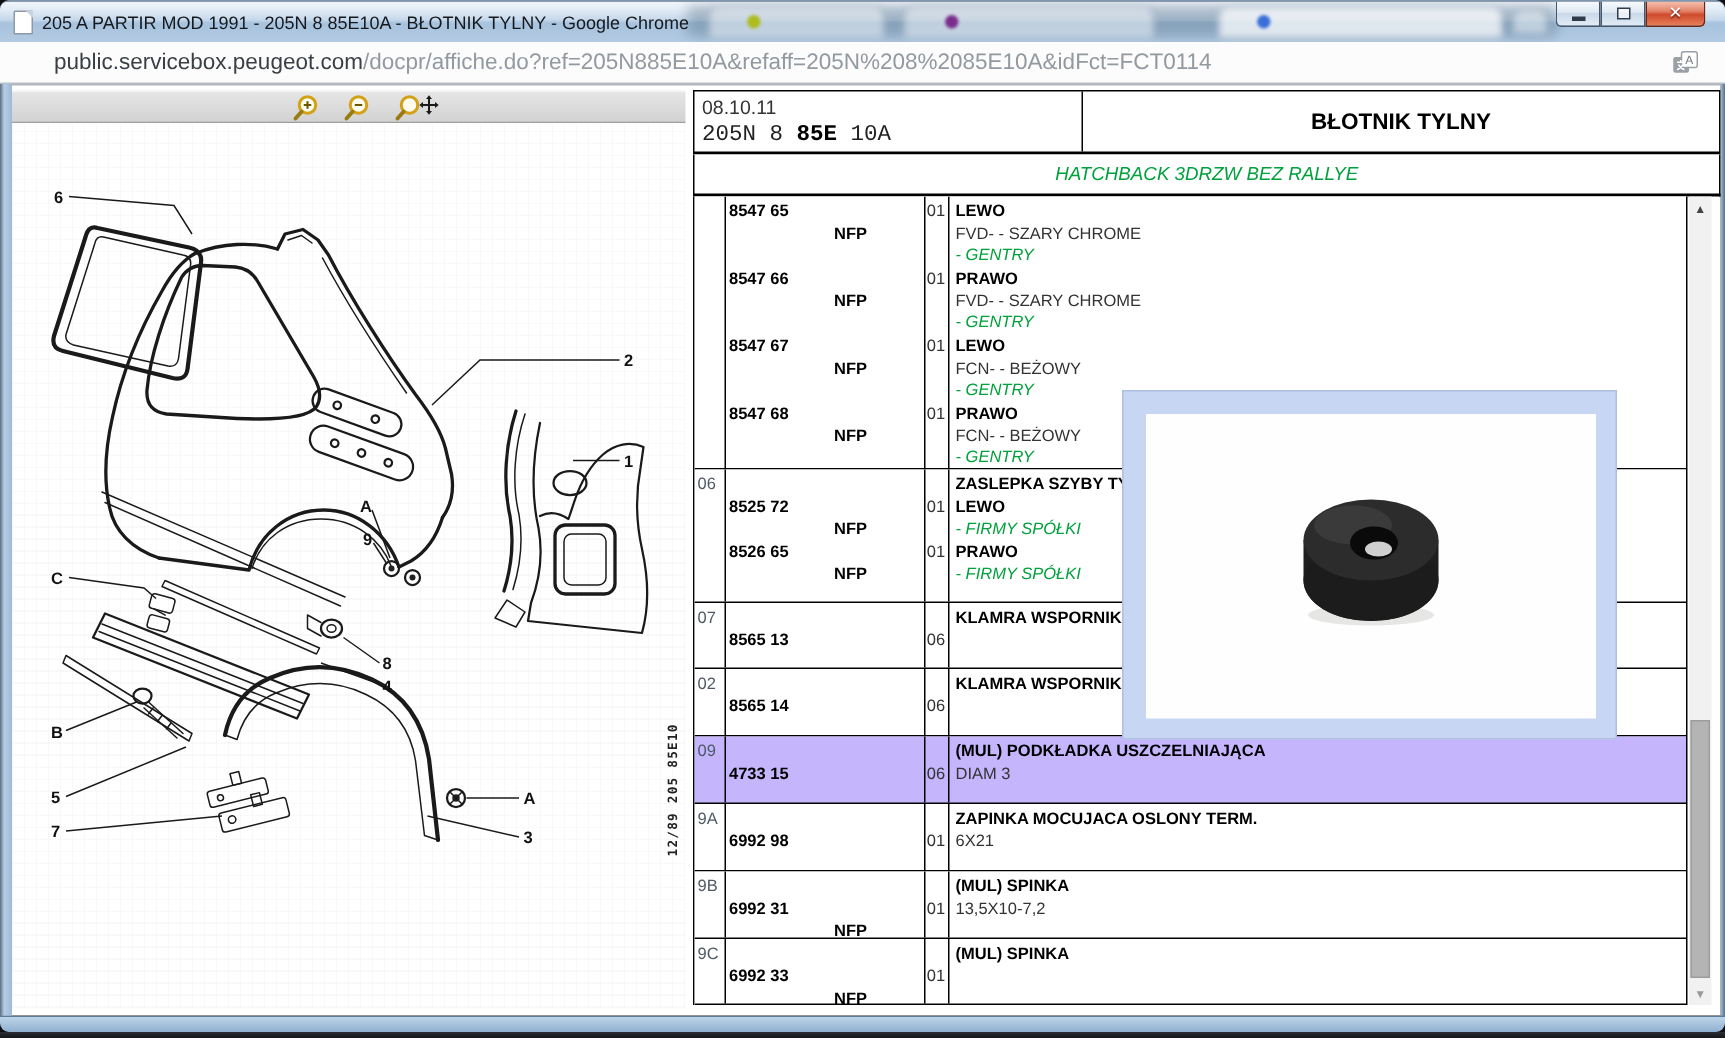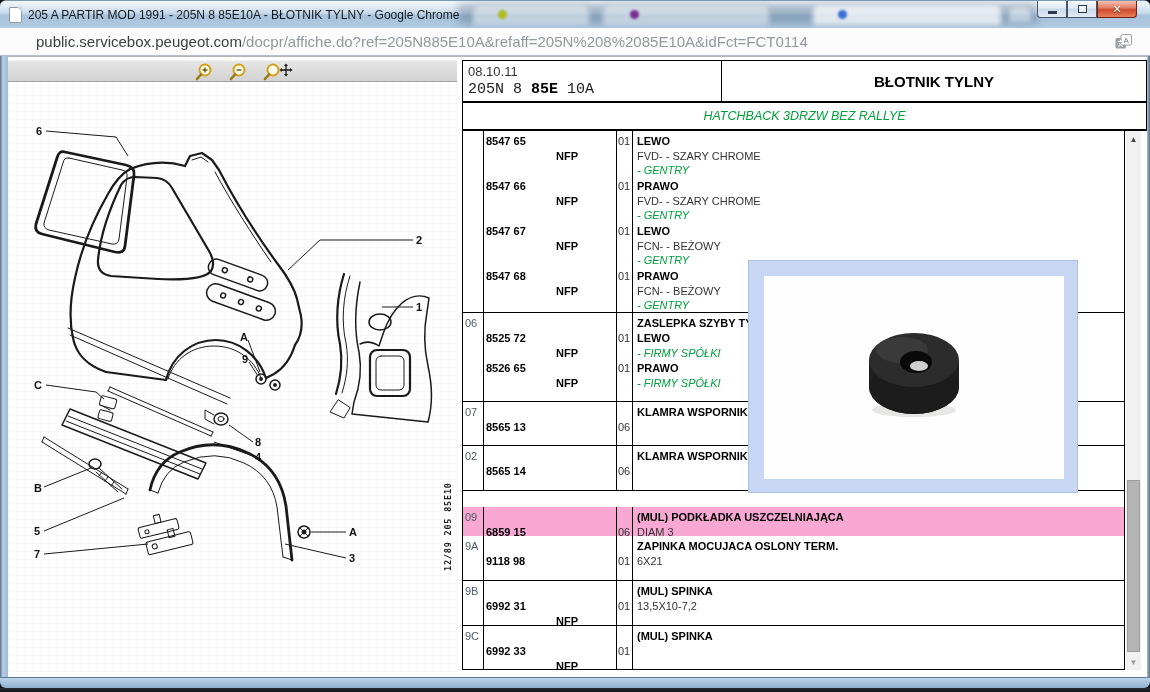--- a/index.html
+++ b/index.html
@@ -84,21 +84,21 @@
   .hdr-right { flex:1; display:flex; align-items:center; justify-content:center;
     font-size:15px; font-weight:bold; color:#000; }
   .variant-row { position:absolute; left:462px; top:103px; width:685px; height:28px;
     border-left:1px solid #000; border-right:1px solid #000; border-bottom:2px solid #000;
     display:flex; align-items:center; justify-content:center; background:#fff;
     font-size:12.5px; font-style:italic; color:#00A13C; }
 
   .rows-area { position:absolute; left:462px; top:131px; width:663px; height:539px;
     border-left:1px solid #000; border-right:1px solid #000; background:#fff; overflow:hidden; }
   .prow { position:absolute; left:0; width:662px; border-bottom:1px solid #000; background:#fff; }
-  .prow.hl { background:#f9a8d4;margin-top:16px; }
+  .prow.hl { background:#c4b5fd; }
   .vsep { position:absolute; top:0; bottom:0; width:0; border-left:1px solid #000; }
   .v1 { left:20px; } .v2 { left:153px; } .v3 { left:169px; }
   .pline { position:absolute; font-size:11px; white-space:nowrap; height:14px; line-height:13px; }
   .refn { left:2px; width:17px; color:#4d5a66; }
   .num { left:23px; font-weight:bold; color:#000; }
   .nfp { left:20px; width:95px; text-align:right; font-weight:bold; color:#000; }
   .qty { left:153px; width:16px; text-align:center; color:#333; }
   .d1 { left:174px; font-weight:bold; color:#000; }
   .d2 { left:174px; color:#333; }
   .note { left:174px; color:#00A13C; font-style:italic; }
@@ -381,32 +381,32 @@
       <div class="pline num" style="top:19px">8565 14</div>
       <div class="pline qty" style="top:19px">06</div>
     </div>
 
     <div class="prow hl" style="top:360px;height:45px;">
       <div class="vsep v1"></div>
         <div class="vsep v2"></div>
         <div class="vsep v3"></div>
       <div class="pline refn" style="top:4px">09</div>
       <div class="pline d1" style="top:4px">(MUL) PODKŁADKA USZCZELNIAJĄCA</div>
-      <div class="pline num" style="top:19px">6859 15</div>
+      <div class="pline num" style="top:19px">4733 15</div>
       <div class="pline qty" style="top:19px">06</div>
       <div class="pline d2" style="top:19px">DIAM 3</div>
     </div>
 
     <div class="prow" style="top:405px;height:45px;">
       <div class="vsep v1"></div>
         <div class="vsep v2"></div>
         <div class="vsep v3"></div>
       <div class="pline refn" style="top:4px">9A</div>
       <div class="pline d1" style="top:4px">ZAPINKA MOCUJACA OSLONY TERM.</div>
-      <div class="pline num" style="top:19px">9118 98</div>
+      <div class="pline num" style="top:19px">6992 98</div>
       <div class="pline qty" style="top:19px">01</div>
       <div class="pline d2" style="top:19px">6X21</div>
     </div>
 
     <div class="prow" style="top:450px;height:45px;">
       <div class="vsep v1"></div>
         <div class="vsep v2"></div>
         <div class="vsep v3"></div>
       <div class="pline refn" style="top:4px">9B</div>
       <div class="pline d1" style="top:4px">(MUL) SPINKA</div>

